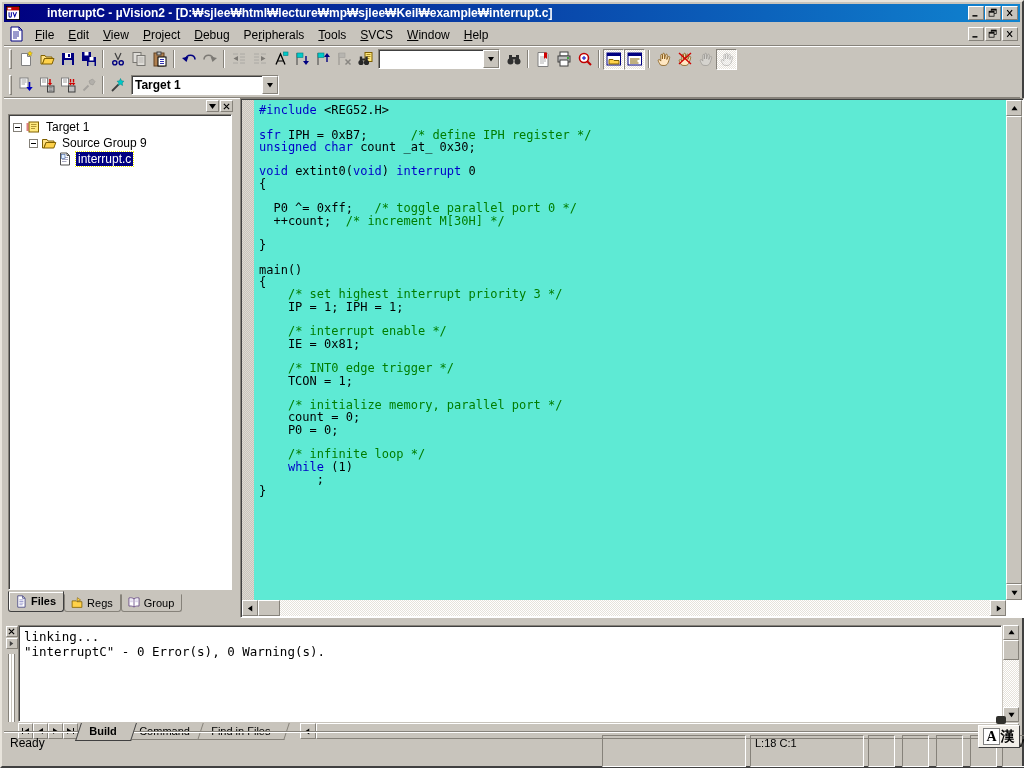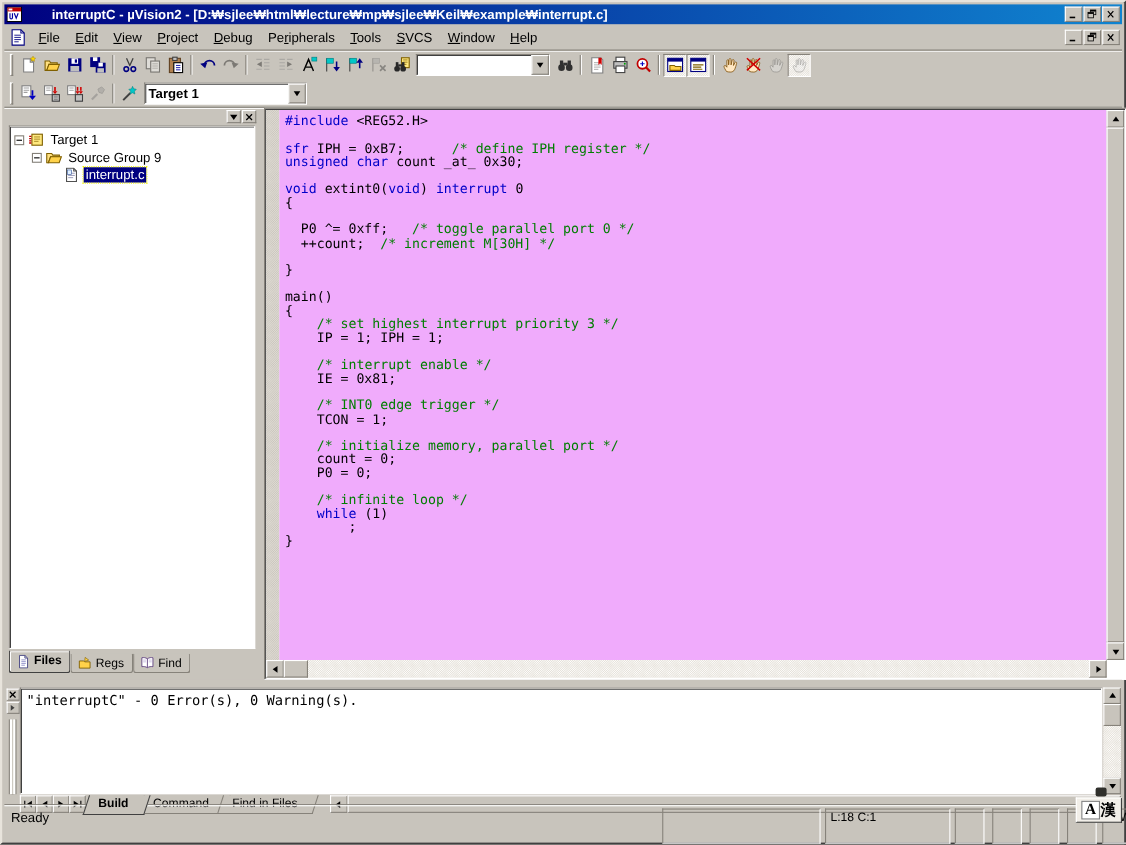--- a/index.html
+++ b/index.html
@@ -73,21 +73,21 @@
     border:1px solid var(--sh); border-top:1px solid var(--gray); border-radius:0 0 3px 3px; height:18px;}
   .ptab.active{font-weight:bold;height:21px;border-color:#404040;border-top:1px solid var(--gray);box-shadow:1px 1px 0 var(--hi) inset;align-items:center;}
   .ptab svg{width:14px;height:13px;}
 
   
   .editor{position:absolute; left:238px; top:96px; width:784px; height:520px;
     border:1px solid; border-color:var(--sh) var(--hi) var(--hi) var(--sh); box-shadow:inset 1px 1px 0 #404040; background:#fff;}
   .ed-margin{position:absolute; left:1px; top:1px; bottom:17px; width:12px; background-color:#dedad2;
     background-image:linear-gradient(45deg,#c8c4bc 25%,transparent 25%,transparent 75%,#c8c4bc 75%),linear-gradient(45deg,#c8c4bc 25%,transparent 25%,transparent 75%,#c8c4bc 75%);
     background-size:2px 2px;background-position:0 0,1px 1px;}
-  .codearea{position:absolute; left:13px; top:1px; right:17px; bottom:17px; background:#f0abfc; overflow:hidden;
+  .codearea{position:absolute; left:13px; top:1px; right:17px; bottom:17px; background:#5eead4; overflow:hidden;
     font-family:"DejaVu Sans Mono","Liberation Mono",monospace; font-size:12px; line-height:12.3px; padding:4px 0 0 5px; white-space:pre;}
   .code-line{height:12.3px;}
   .code-line .k{color:var(--kw);}
   .code-line .c{color:var(--cm);}
   .code-line .p{color:#000;}
 
   
   .sb-btn{background:var(--gray); display:flex;align-items:center;justify-content:center; flex:none;}
   .sb-btn svg{width:7px;height:7px;}
   .vscroll{position:absolute; right:1px; top:1px; bottom:17px; width:16px; display:flex; flex-direction:column;}
@@ -590,21 +590,21 @@
           <span>Regs</span>
         </span>
         <span class="ptab">
           <span style="display: flex;">
             <svg viewBox="0 0 16 16">
               <path d="M8 3.5C6 2.2 3.8 2 1.8 2.4v10c2-.4 4.2-.1 6.2 1.1 2-1.2 4.2-1.5 6.2-1.1v-10C12.2 2 10 2.2 8 3.5z" fill="#fff" stroke="#604080"></path>
               <path d="M8 3.5v10" stroke="#604080"></path>
               <path d="M3.2 5h3.3M3.2 7h3.3M9.5 5h3.3M9.5 7h3.3" stroke="#b0a0d0" stroke-width="0.7"></path>
             </svg>
           </span>
-          <span>Find</span>
+          <span>Group</span>
         </span>
       </div>
   </div>
 
   <div class="editor">
     <div class="ed-margin"></div>
     <div class="codearea" id="code-area"><div class="code-line"><span class="k">#include</span><span class="p"> &lt;REG52.H&gt;</span></div><div class="code-line">&nbsp;</div><div class="code-line"><span class="k">sfr</span><span class="p"> IPH = 0xB7;      </span><span class="c">/* define IPH register */</span></div><div class="code-line"><span class="k">unsigned char</span><span class="p"> count _at_ 0x30;</span></div><div class="code-line">&nbsp;</div><div class="code-line"><span class="k">void</span><span class="p"> extint0(</span><span class="k">void</span><span class="p">) </span><span class="k">interrupt</span><span class="p"> 0</span></div><div class="code-line"><span class="p">{</span></div><div class="code-line">&nbsp;</div><div class="code-line"><span class="p">  P0 ^= 0xff;   </span><span class="c">/* toggle parallel port 0 */</span></div><div class="code-line"><span class="p">  ++count;  </span><span class="c">/* increment M[30H] */</span></div><div class="code-line">&nbsp;</div><div class="code-line"><span class="p">}</span></div><div class="code-line">&nbsp;</div><div class="code-line"><span class="p">main()</span></div><div class="code-line"><span class="p">{</span></div><div class="code-line"><span class="p">    </span><span class="c">/* set highest interrupt priority 3 */</span></div><div class="code-line"><span class="p">    IP = 1; IPH = 1;</span></div><div class="code-line">&nbsp;</div><div class="code-line"><span class="p">    </span><span class="c">/* interrupt enable */</span></div><div class="code-line"><span class="p">    IE = 0x81;</span></div><div class="code-line">&nbsp;</div><div class="code-line"><span class="p">    </span><span class="c">/* INT0 edge trigger */</span></div><div class="code-line"><span class="p">    TCON = 1;</span></div><div class="code-line">&nbsp;</div><div class="code-line"><span class="p">    </span><span class="c">/* initialize memory, parallel port */</span></div><div class="code-line"><span class="p">    count = 0;</span></div><div class="code-line"><span class="p">    P0 = 0;</span></div><div class="code-line">&nbsp;</div><div class="code-line"><span class="p">    </span><span class="c">/* infinite loop */</span></div><div class="code-line"><span class="p">    </span><span class="k">while</span><span class="p"> (1)</span></div><div class="code-line"><span class="p">        ;</span></div><div class="code-line"><span class="p">}</span></div></div>
     <div class="vscroll">
       <span class="sb-btn raised">
           <svg viewBox="0 0 8 8">
@@ -643,21 +643,21 @@
             <path d="M1 1l6 6M7 1L1 7" stroke="#000" stroke-width="1.3"></path>
           </svg>
         </span>
       <span class="out-xbtn raised">
           <svg viewBox="0 0 8 8">
             <path d="M2 1l4 3-4 3z" fill="#404040"></path>
           </svg>
         </span>
       <span class="out-grip"></span>
     </div>
-    <div class="out-text" id="output-text"><div>"interruptC" - 0 Error(s), 0 Warning(s).</div></div>
+    <div class="out-text" id="output-text"><div>linking...</div><div>"interruptC" - 0 Error(s), 0 Warning(s).</div></div>
     <div class="out-vscroll">
       <span class="sb-btn raised">
           <svg viewBox="0 0 8 8">
             <path d="M4 1L0.5 6h7z" fill="#000"></path>
           </svg>
         </span>
       <span class="ovthumb raised"></span>
       <span class="ovtrack checker"></span>
       <span class="sb-btn raised">
           <svg viewBox="0 0 8 8">

